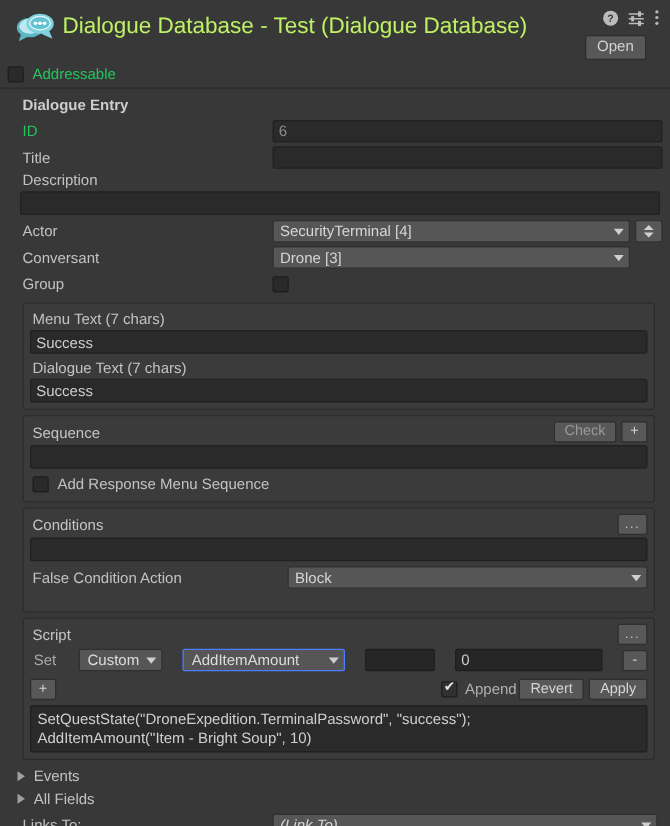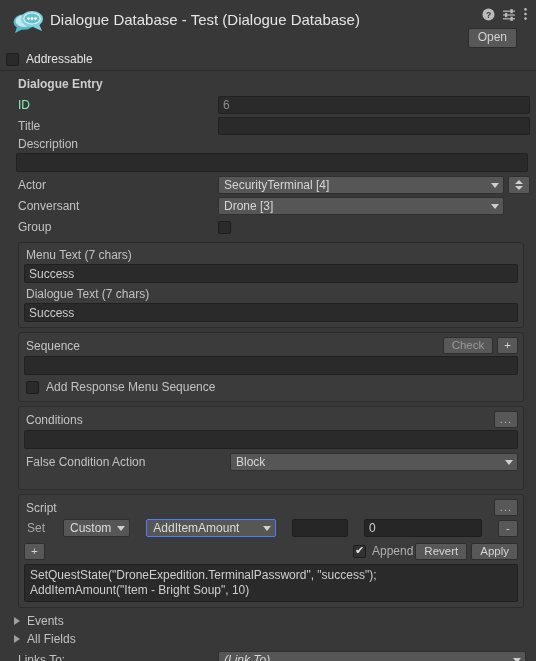--- a/index.html
+++ b/index.html
@@ -18,21 +18,21 @@
     height: 46px; position: relative;
     padding: 6px 8px 0 8px;
     display: flex; align-items: flex-start;
   }
   .asset-icon {
     width: 34px; height: 30px; margin: 0px 4px 0 4px; flex: 0 0 auto;
     position: relative;
   }
   .asset-icon svg { display: block; }
   .header-title {
-    font-size: 15px; color: #e5e5e5; line-height: 20px;
+    font-size: 18px; color: #bef264; line-height: 20px;
     padding-top: 4px; white-space: nowrap;
   }
   .header-icons {
     position: absolute; right: 8px; top: 7px;
     display: flex; align-items: center; gap: 7px;
   }
   .hicon { cursor: default; opacity: .92; }
   .open-btn {
     position: absolute; right: 19px; top: 28px;
     background: #585858; border: 1px solid #2c2c2c; border-radius: 2px;
@@ -50,36 +50,36 @@
   .cbox {
     width: 13px; height: 13px; background: #2a2a2a;
     border: 1px solid #1d1d1d; border-radius: 2px;
     flex: 0 0 auto; position: relative;
   }
   .cbox.checked { background: #313131; }
   .cbox.checked::after {
     content: "✔"; position: absolute; left: 1px; top: -2px;
     font-size: 11px; color: #e3e3e3; line-height: 13px;
   }
-  .addr-label { margin-left: 7px; color: #e5e5e5; font-size: 12px; }
+  .addr-label { margin-left: 7px; color: #22c55e; font-size: 12px; }
 
   
   .body { padding: 0 6px; }
   .section-title {
     font-weight: bold; color: #cdcdcd; font-size: 12px;
     padding: 6px 0 4px 12px;
   }
   .row {
     display: flex; align-items: center; height: 20px; margin-bottom: 1px;
   }
   .row-label {
     width: 212px; padding-left: 12px; color: #c2c2c2; font-size: 12px;
     flex: 0 0 auto;
   }
-  .row-label.dim { color: #86efac; }
+  .row-label.dim { color: #22c55e; }
   .field {
     flex: 1 1 auto; height: 18px; background: #2a2a2a;
     border: 1px solid #212121; border-radius: 2px;
     display: flex; align-items: center; padding: 0 4px;
     font-size: 12px; color: #c8c8c8; overflow: hidden; white-space: nowrap;
   }
   .field.readonly { color: #8e8e8e; }
   .full-field {
     height: 19px; background: #2a2a2a; border: 1px solid #212121;
     border-radius: 2px; margin: 0 2px 3px 10px;

